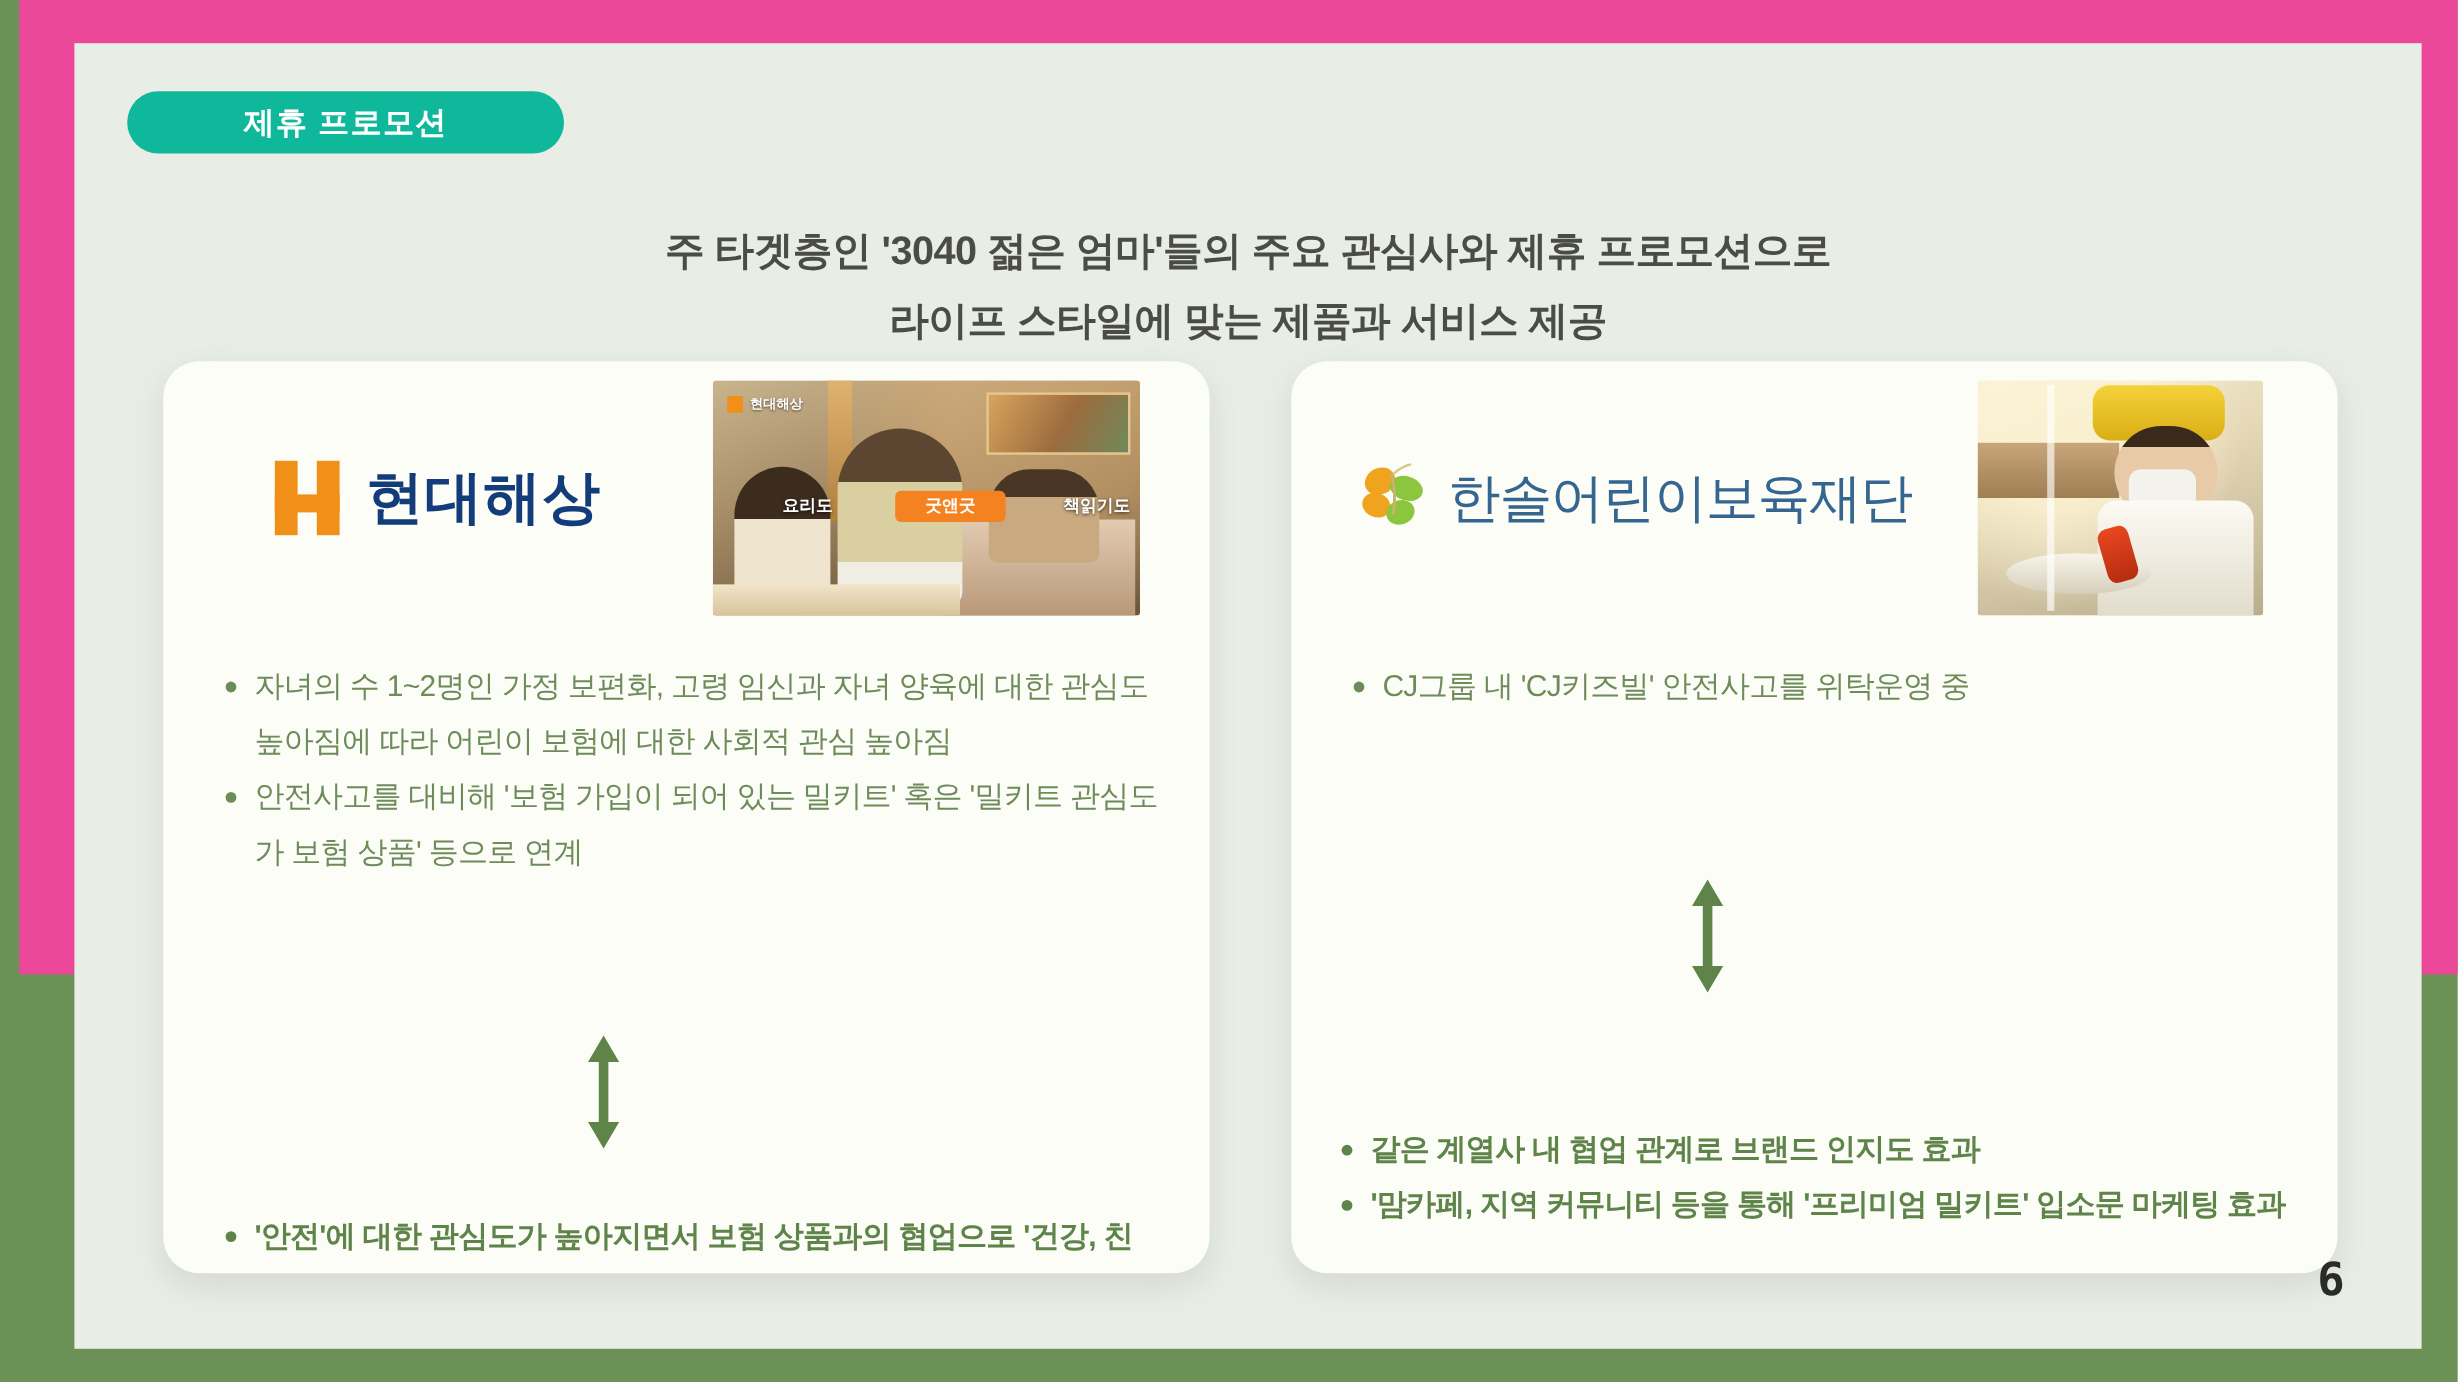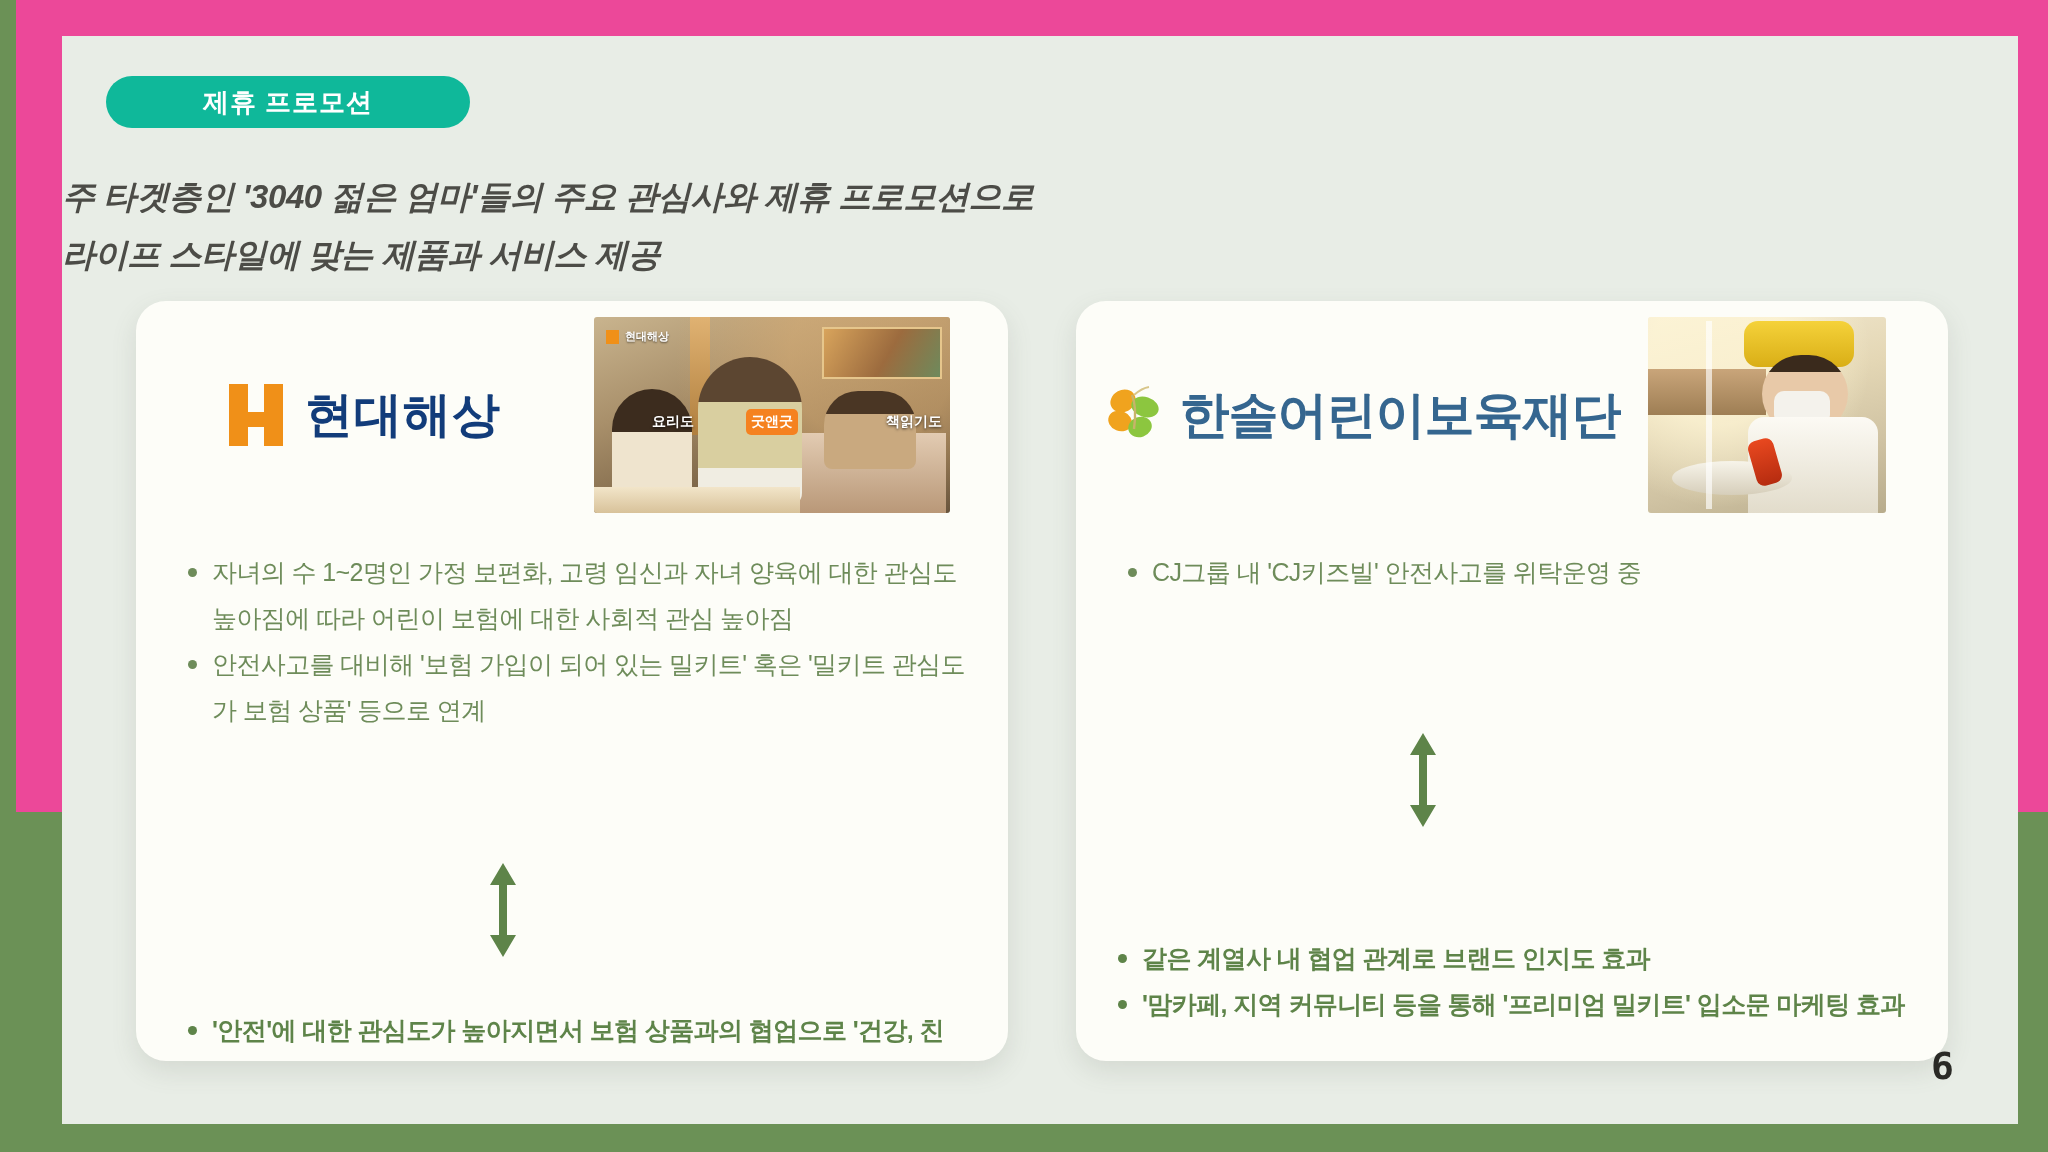--- a/index.html
+++ b/index.html
@@ -52,23 +52,23 @@
     font-size: 26px;
     font-weight: bold;
     letter-spacing: 1px;
     white-space: nowrap;
   }
 
   
   .headline {
     position: absolute;
     left: 0;
-    top: 132px;
+    top: 144px;
     width: 100%;
-    font-style: italic;
+    text-align: center;
   }
   .headline-line {
     color: #4C4C47;
     font-size: 33px;
     font-weight: bold;
     line-height: 58px;
     letter-spacing: -0.4px;
     white-space: nowrap;
   }
 
@@ -139,22 +139,22 @@
     font-weight: bold;
     color: #123C7A;
     letter-spacing: 1px;
     white-space: nowrap;
   }
 
   
   .logo-hansol { display: flex; align-items: center; gap: 14px; }
   .hs-mark { width: 62px; height: 60px; }
   .hs-text {
-    font-size: 50px;
-    font-weight: bold;
+    font-size: 44px;
+    font-weight: normal;
     color: #35668F;
     letter-spacing: -1px;
     white-space: nowrap;
   }
 
   
   .photo {
     position: relative;
     overflow: hidden;
     border-radius: 3px;
@@ -229,21 +229,21 @@
     font-weight: bold;
     text-shadow: 0 1px 3px rgba(0,0,0,.75);
     white-space: nowrap;
   }
   .cap-1 { left: 58px;  top: 96px; }
   .cap-3 { right: 8px; top: 96px; text-align: center; }
   .cap-2 {
     left: 152px; top: 92px;
     background: #F58220;
     color: #FFFFFF;
-    padding: 4px 5px;
+    padding: 4px 25px;
     border-radius: 5px;
     text-shadow: none;
   }
 
   
   .scene-b {
     position: absolute; inset: 0;
     background:
       radial-gradient(circle at 30% 20%, rgba(255,246,214,.75) 0 30%, transparent 66%),
       linear-gradient(165deg, #F3EAD2 0%, #E4D7B5 40%, #CFC2A2 72%, #B8AC8C 100%);

